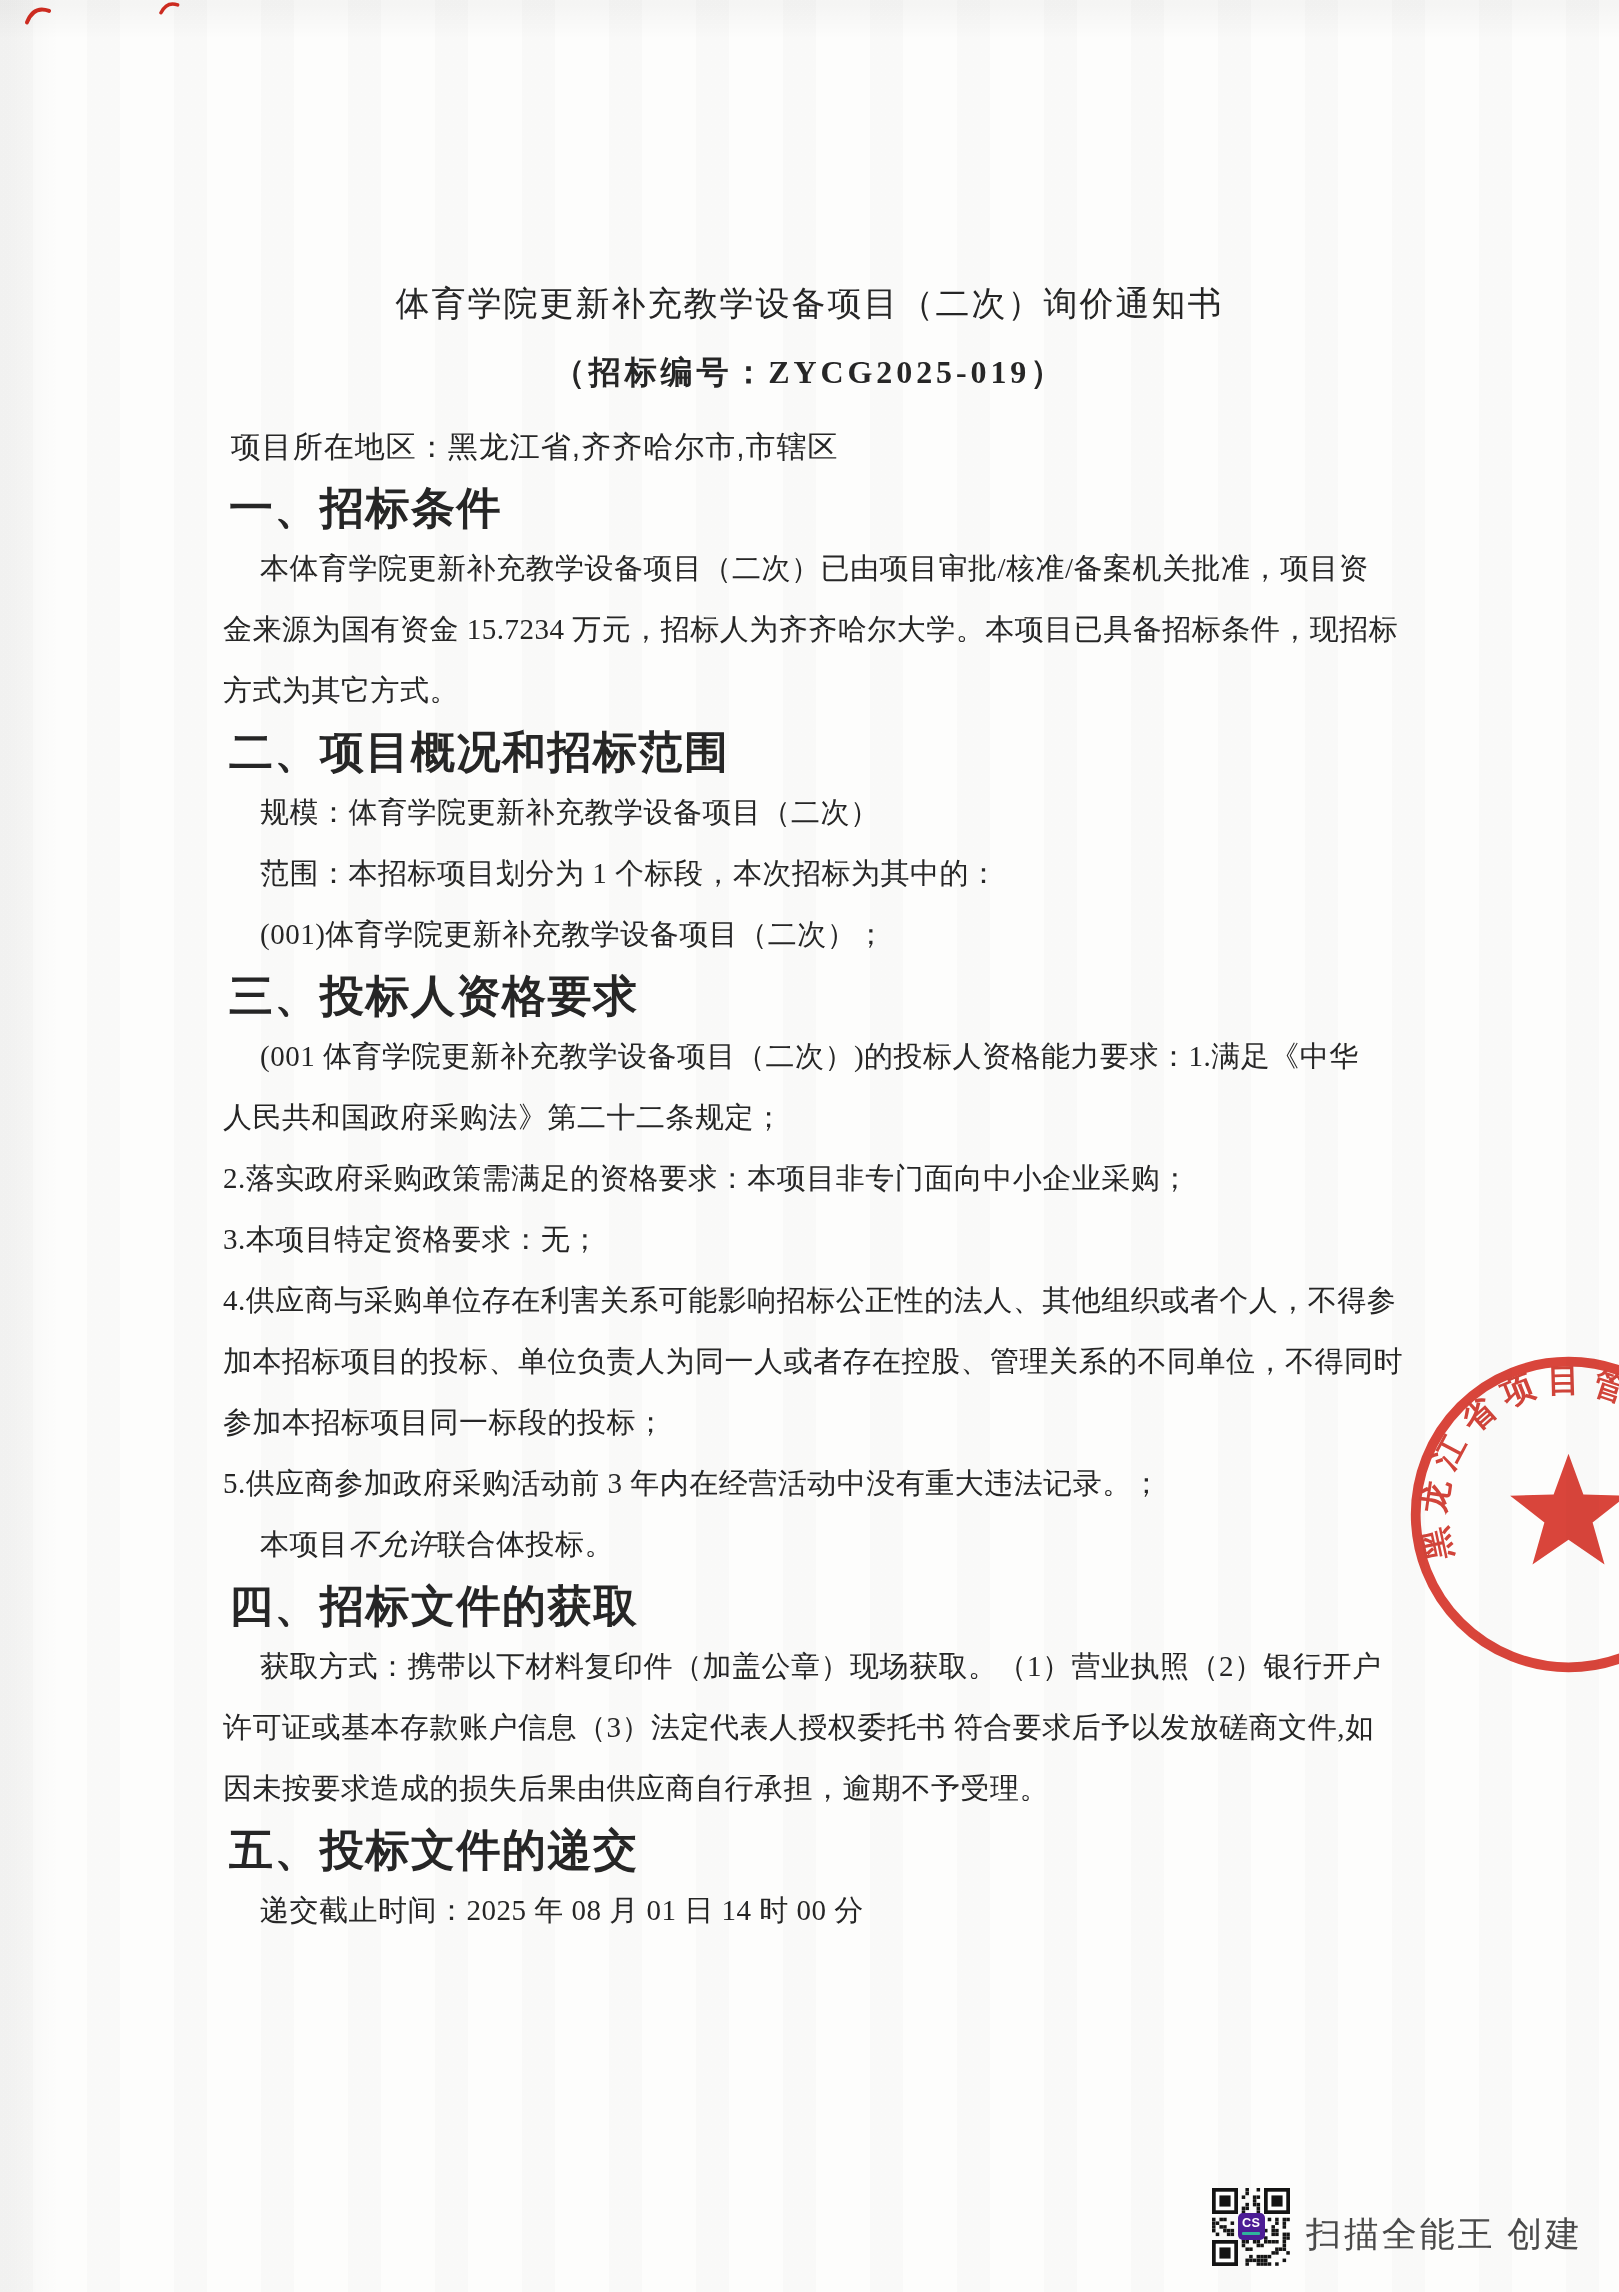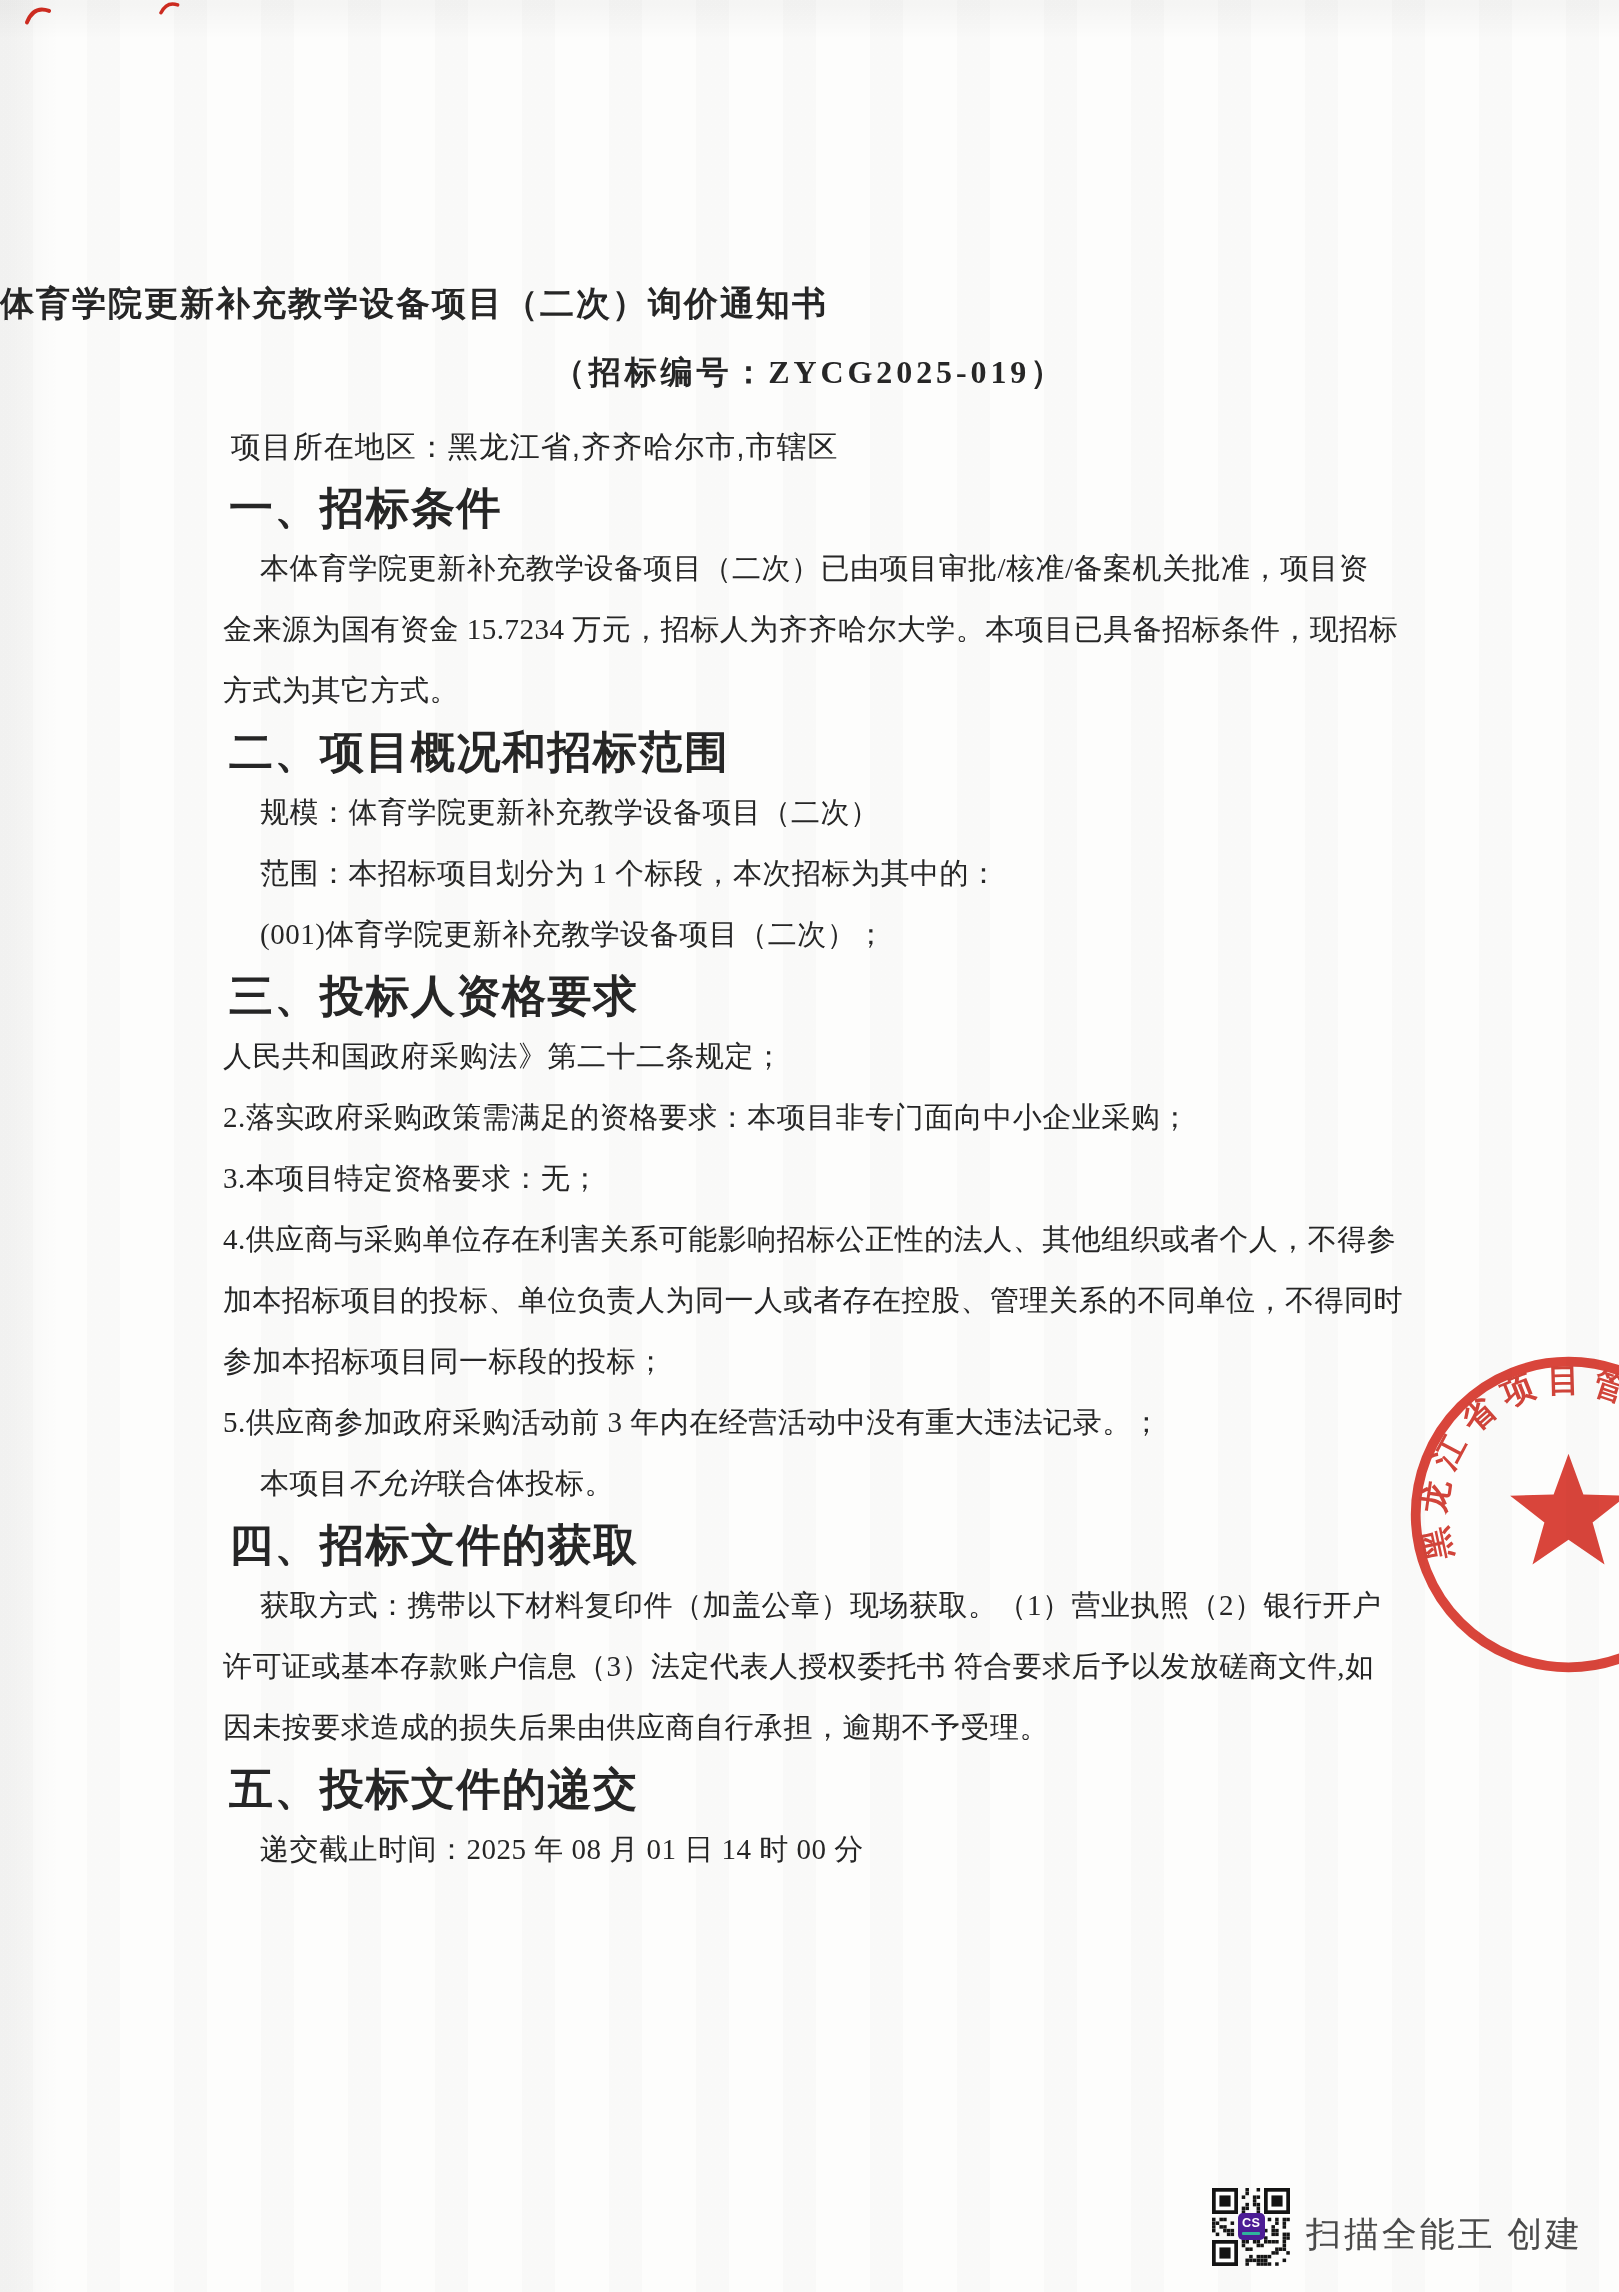--- a/index.html
+++ b/index.html
@@ -10,22 +10,22 @@
   }
   
   .texture{
     position:absolute;inset:0;pointer-events:none;
     background:
       repeating-linear-gradient(90deg, rgba(0,0,0,0.015) 0 33px, rgba(0,0,0,0) 33px 87px),
       linear-gradient(180deg, rgba(0,0,0,0.03) 0 5.9px, rgba(0,0,0,0) 39px),
       linear-gradient(90deg, rgba(0,0,0,0.03) 0 7.8px, rgba(0,0,0,0) 59px);
   }
   .title{
-    position:absolute;top:281px;left:0;width:100%;
-    font-size:34px;font-weight:bold;letter-spacing:2px;white-space:nowrap;
+    position:absolute;top:281px;left:0;width:100%;text-align:center;
+    font-size:34px;font-weight:normal;letter-spacing:2px;white-space:nowrap;
   }
   .subtitle{
     position:absolute;top:351px;left:0;width:100%;text-align:center;
     font-size:32px;font-weight:bold;letter-spacing:3.9px;white-space:nowrap;
   }
   .doc{position:absolute;left:223px;top:416px;width:1191px}
   .line{height:61px;line-height:61px;white-space:nowrap;font-size:29px;letter-spacing:0.5px}
   .line.meta{font-family:"Liberation Sans","DejaVu Sans",sans-serif;font-size:30px;padding-left:7.8px;letter-spacing:1px}
   .line.h{font-family:"Liberation Sans","DejaVu Sans",sans-serif;font-weight:bold;font-size:44px;padding-left:5.9px;letter-spacing:1.5px}
   .line.pi{padding-left:37px}
@@ -63,20 +63,21 @@
     <div class="line meta">项目所在地区：黑龙江省,齐齐哈尔市,市辖区</div>
     <div class="line h">一、招标条件</div>
     <div class="line p pi">本体育学院更新补充教学设备项目（二次）已由项目审批/核准/备案机关批准，项目资</div>
     <div class="line p">金来源为国有资金 15.7234 万元，招标人为齐齐哈尔大学。本项目已具备招标条件，现招标</div>
     <div class="line p">方式为其它方式。</div>
     <div class="line h">二、项目概况和招标范围</div>
     <div class="line p pi">规模：体育学院更新补充教学设备项目（二次）</div>
     <div class="line p pi">范围：本招标项目划分为 1 个标段，本次招标为其中的：</div>
     <div class="line p pi">(001)体育学院更新补充教学设备项目（二次）；</div>
     <div class="line h">三、投标人资格要求</div>
+    <div class="line p pi">(001 体育学院更新补充教学设备项目（二次）)的投标人资格能力要求：1.满足《中华</div>
     <div class="line p">人民共和国政府采购法》第二十二条规定；</div>
     <div class="line p">2.落实政府采购政策需满足的资格要求：本项目非专门面向中小企业采购；</div>
     <div class="line p">3.本项目特定资格要求：无；</div>
     <div class="line p">4.供应商与采购单位存在利害关系可能影响招标公正性的法人、其他组织或者个人，不得参</div>
     <div class="line p">加本招标项目的投标、单位负责人为同一人或者存在控股、管理关系的不同单位，不得同时</div>
     <div class="line p">参加本招标项目同一标段的投标；</div>
     <div class="line p">5.供应商参加政府采购活动前 3 年内在经营活动中没有重大违法记录。；</div>
     <div class="line p pi"><span>本项目</span><span class="it">不允许</span><span>联合体投标。</span></div>
     <div class="line h">四、招标文件的获取</div>
     <div class="line p pi">获取方式：携带以下材料复印件（加盖公章）现场获取。（1）营业执照（2）银行开户</div>

